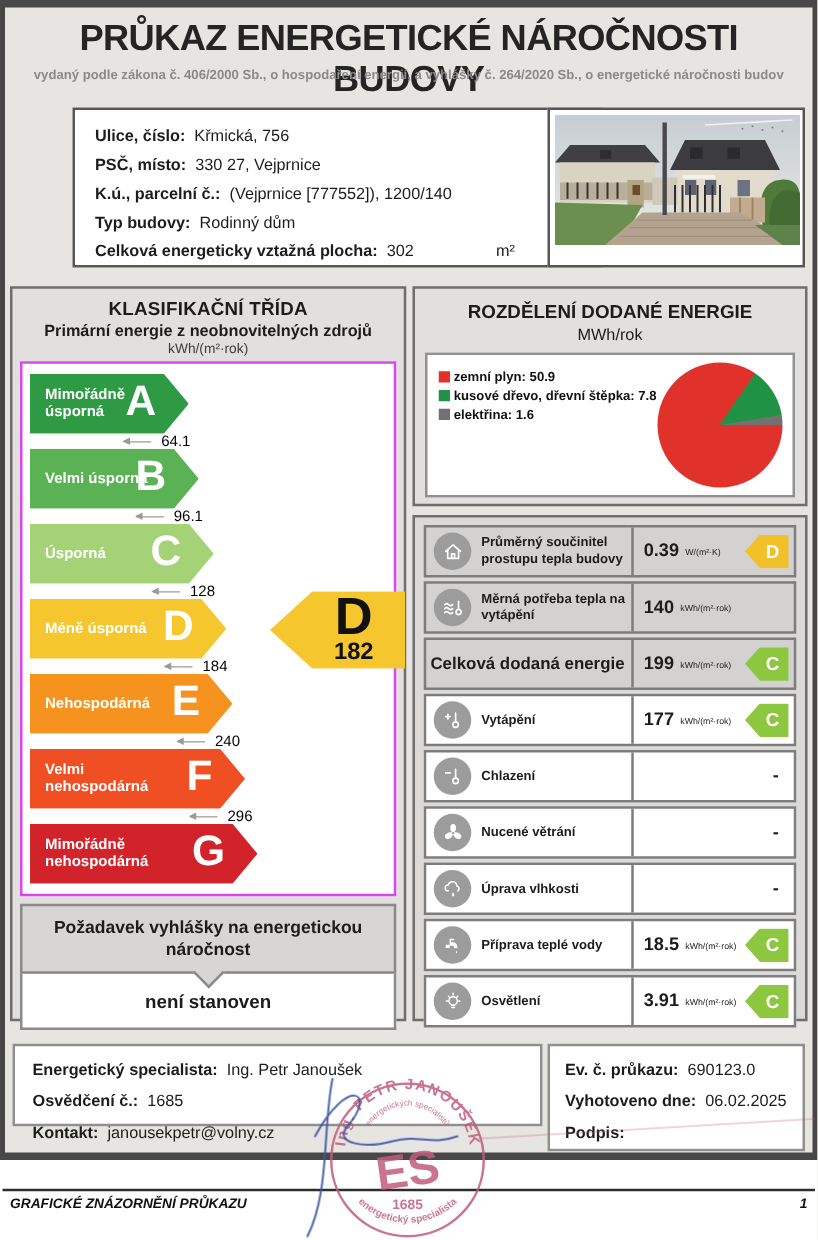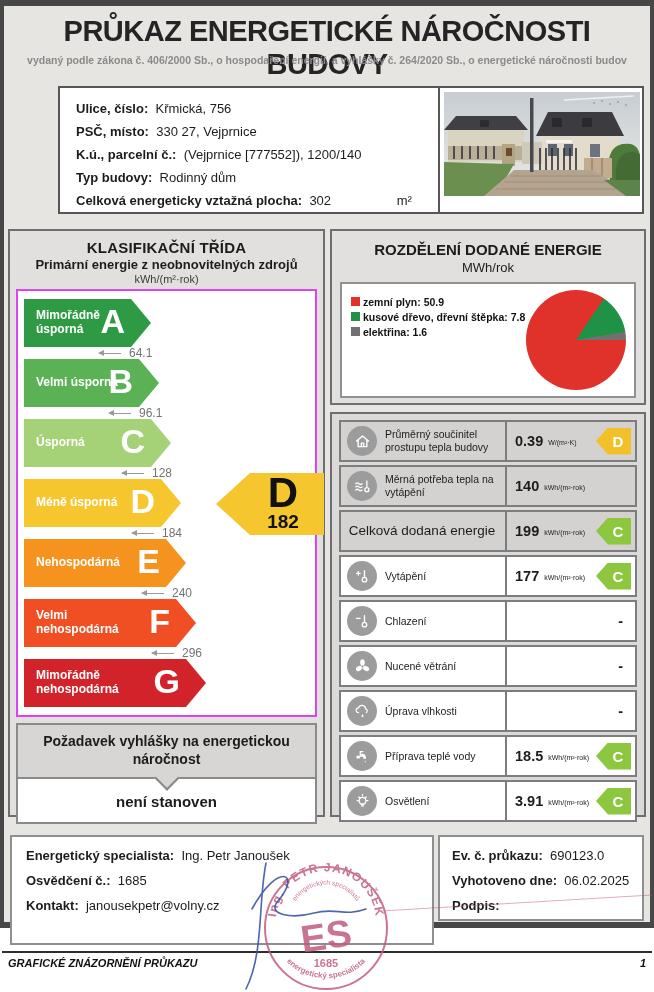--- a/index.html
+++ b/index.html
@@ -38,21 +38,21 @@
   .band .blab{color:#fff;font-weight:bold;font-size:12px;line-height:1.15;padding-left:12px;width:96px;}
   .band .bletter{position:absolute;right:26px;top:50%;transform:translateY(-54%);
     color:#fff;font-weight:bold;font-size:34px;}
   .b-a{width:127px;background:#2e9b44}
   .b-b{width:135px;background:#5bb254}
   .b-c{width:147px;background:#a5d277}
   .b-d{width:157px;background:#f6c62f}
   .b-e{width:162px;background:#f6921e}
   .b-f{width:172px;background:#f04e23}
   .b-g{width:182px;background:#d2232a}
-  .thr{height:12px;display:flex;align-items:center;font-size:12px;color:#737373;}
+  .thr{height:12px;display:flex;align-items:center;font-size:12px;color:#000000;}
   .thr .num{margin-left:8px;}
   .arrow-l{display:inline-block;width:22px;height:1px;background:#9a9a9a;position:relative;}
   .arrow-l::before{content:'';position:absolute;left:-1px;top:-3px;width:0;height:0;
     border-right:6px solid #9a9a9a;border-top:3px solid transparent;border-bottom:3px solid transparent;}
   .t0{margin-left:79px}.t1{margin-left:89px}.t2{margin-left:102px}
   .t3{margin-left:112px}.t4{margin-left:122px}.t5{margin-left:132px}
   .marker{position:absolute;left:198px;top:182px;width:108px;height:62px;background:#f6c62f;
     clip-path:polygon(0 50%, 34px 0, 100% 0, 100% 100%, 34px 100%);
     display:flex;flex-direction:column;align-items:center;justify-content:center;padding-left:26px;box-sizing:border-box;}
   .marker .mletter{font-size:42px;font-weight:bold;color:#111;line-height:0.85;}
@@ -73,40 +73,40 @@
   .sw{width:9px;height:9px;margin-right:3px;flex:none;}
   .sw-gas{background:#e0312b}.sw-wood{background:#1f9246}.sw-el{background:#717171}
   .pie{position:absolute;right:8px;top:6px;width:100px;height:100px;border-radius:50%;
     background:conic-gradient(#e0312b 0deg 33.9deg, #1f9246 33.9deg 80.5deg, #717171 80.5deg 90deg, #e0312b 90deg 360deg);}
   
   .ind{left:330px;top:412px;width:316px;height:405px;padding:6px 7px;background:#dcdad8;}
   .ind-title{font-size:13px;font-weight:bold;text-align:center;margin:7px 0 9px 0;letter-spacing:0.2px;}
   .irow{height:38px;border:2px solid #7d7d7d;background:#fff;display:flex;align-items:stretch;margin-bottom:3px;box-sizing:content-box;}
   .irow.grey{background:#d4d2d0;}
   .icell-l{flex:1;display:flex;align-items:center;min-width:0;}
-  .icell-l .lab{font-size:10.5px;font-weight:normal;line-height:1.2;padding-right:2px;}
+  .icell-l .lab{font-size:10.5px;font-weight:bold;line-height:1.2;padding-right:2px;}
   .icell-l.center{justify-content:center;}
   .icell-l.center .lab{font-size:13.5px;}
   .icircle{width:30px;height:30px;border-radius:50%;background:#9c9c9c;flex:none;
     margin:0 8px 0 6px;display:flex;align-items:center;justify-content:center;}
   .icircle svg{display:block;}
   .icell-r{width:128px;flex:none;border-left:2px solid #7d7d7d;display:flex;align-items:center;position:relative;}
   .icell-r .val{font-size:14.5px;font-weight:bold;margin-left:8px;}
   .icell-r .unit{font-size:7px;color:#222;margin-left:5px;margin-top:2px;}
   .icell-r.dash{justify-content:flex-end;}
   .icell-r.dash .val{margin-right:12px;margin-left:0;}
   .grade{width:35px;height:27px;margin-left:auto;margin-right:4px;flex:none;
     clip-path:polygon(0 50%, 12px 0, 100% 0, 100% 100%, 12px 100%);
     display:flex;align-items:center;justify-content:center;padding-left:9px;box-sizing:border-box;
     color:#fff;font-weight:bold;font-size:15px;}
   .g-yellow{background:#f2c028;}
   .g-green{background:#8dc63f;}
   
   .foot{position:absolute;background:#fff;border:2px solid #8f8f8f;box-sizing:border-box;font-size:13px;}
-  .foot-l{left:10px;top:835px;width:424px;height:110px;padding:6px 0 0 14px;}
+  .foot-l{left:10px;top:835px;width:424px;height:66px;padding:6px 0 0 14px;}
   .foot-r{left:438px;top:835px;width:206px;height:86px;padding:6px 0 0 12px;}
   .foot .line{height:25px;line-height:25px;white-space:nowrap;}
   .foot b{font-weight:bold;}
   
   .rule{position:absolute;left:2px;top:951px;width:650px;height:2px;background:#2e2e2e;}
   .bb-label{position:absolute;left:8px;top:957px;font-size:11px;font-weight:bold;font-style:italic;color:#111;}
   .bb-page{position:absolute;right:8px;top:957px;font-size:11px;font-weight:bold;font-style:italic;color:#111;}
   
   .stamp{position:absolute;left:218px;top:845px;width:436px;height:147px;pointer-events:none;}
 </style>

